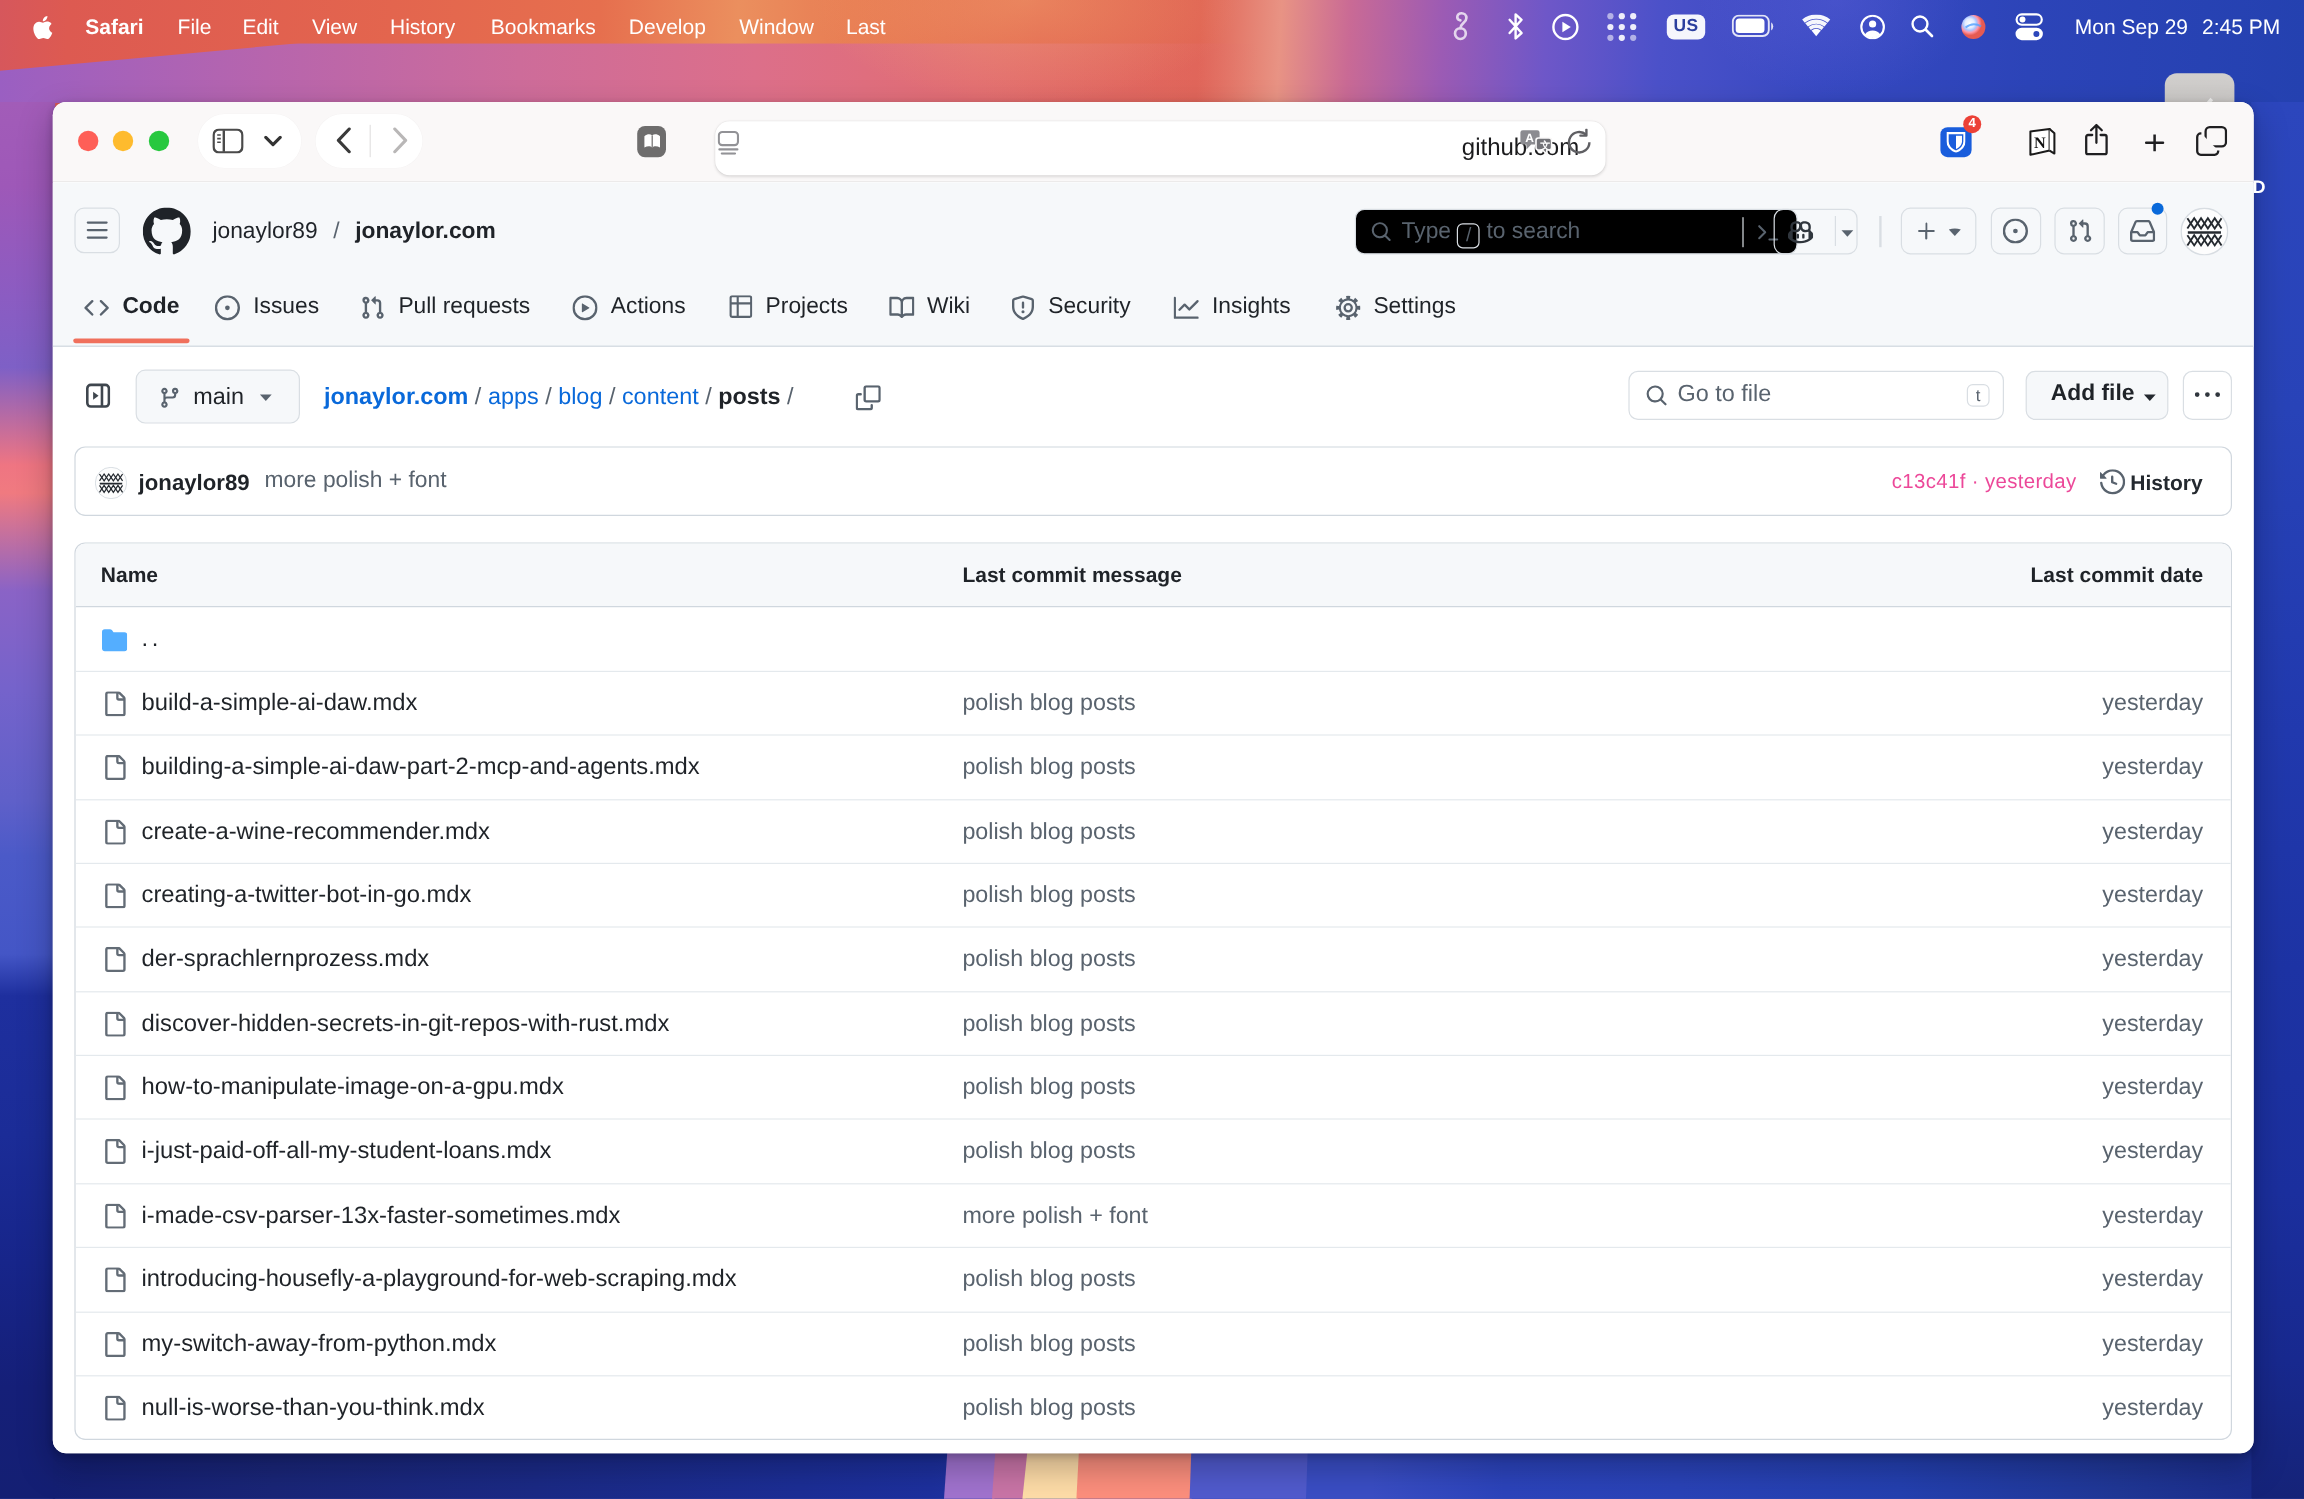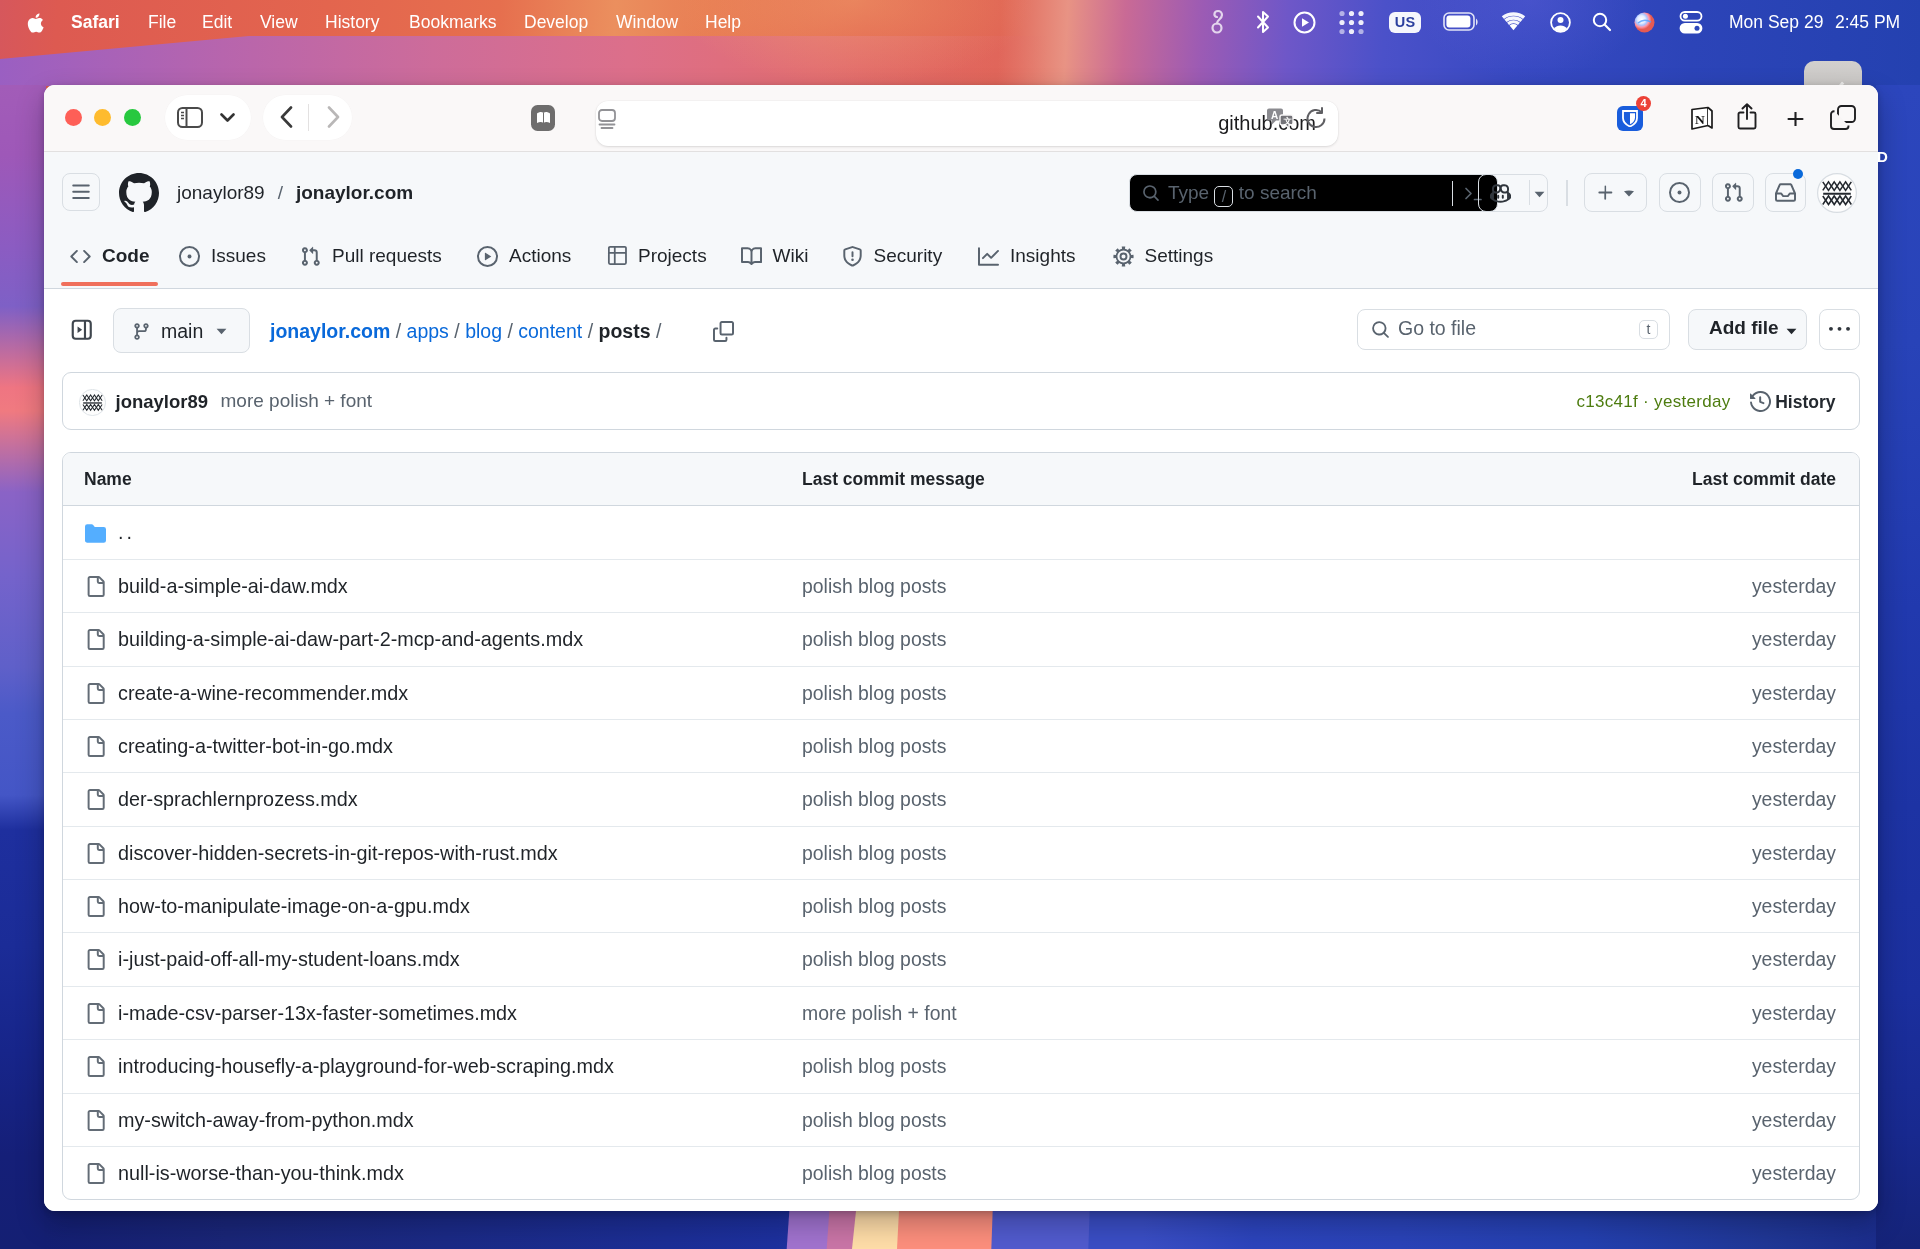--- a/index.html
+++ b/index.html
@@ -93,21 +93,21 @@
     <path fill="#fff" d="M13.9 11.6c0-2.4 2-3.6 2.1-3.7-1.1-1.7-2.9-1.9-3.5-1.9-1.5-.2-2.9.9-3.7.9-.8 0-1.9-.9-3.2-.86-1.6 0-3.1 1-4 2.4-1.7 3-.4 7.3 1.2 9.7.8 1.2 1.8 2.5 3.1 2.4 1.2 0 1.7-.8 3.2-.8s1.9.8 3.2.8c1.3 0 2.2-1.2 3-2.4.9-1.4 1.3-2.7 1.3-2.8 0 0-2.6-1-2.7-3.74zM11.5 4.4c.7-.8 1.1-1.9 1-3-1 0-2.1.65-2.8 1.4-.6.7-1.2 1.8-1 2.9 1.1.1 2.2-.5 2.8-1.3z"></path>
   </svg>
   <div class="mi" style="left:71px;font-weight:700">Safari</div>
   <div class="mi" style="left:148px">File</div>
   <div class="mi" style="left:202px">Edit</div>
   <div class="mi" style="left:260px">View</div>
   <div class="mi" style="left:325px">History</div>
   <div class="mi" style="left:409px">Bookmarks</div>
   <div class="mi" style="left:524px">Develop</div>
   <div class="mi" style="left:616px">Window</div>
-  <div class="mi" style="left:705px">Help</div>
+  <div class="mi" style="left:705px">Last</div>
 
   <svg class="sicon" style="left:1206px;top:7px;opacity:.75" width="24" height="30" viewBox="0 0 24 30">
     <g fill="none" stroke="#fff" stroke-width="2.2" stroke-linecap="round">
       <circle cx="11" cy="21" r="4.5"></circle>
       <path d="M11 16.5c0-4 5-4.5 5-8.5 0-2.5-2-4-4-4s-3.6 1.4-3.6 3.2c0 1.8 1.4 2.6 2.6 2.8"></path>
     </g>
   </svg>
   <svg class="sicon" style="left:1255px;top:9px" width="16" height="26" viewBox="0 0 16 26">
     <path fill="none" stroke="#fff" stroke-width="2" stroke-linejoin="round" stroke-linecap="round" d="M3 7.5 L13 18.5 L8 23 L8 3 L13 7.5 L3 18.5"></path>
   </svg>
@@ -424,21 +424,21 @@
           <path d="M8 9a1.5 1.5 0 1 0 0-3 1.5 1.5 0 0 0 0 3ZM1.5 9a1.5 1.5 0 1 0 0-3 1.5 1.5 0 0 0 0 3Zm13 0a1.5 1.5 0 1 0 0-3 1.5 1.5 0 0 0 0 3Z"></path>
         </svg>
     </div>
 
     <div id="commitbox">
       <svg class="abs" style="left:16.5px;top:15.5px" width="27" height="27">
           <use href="#av"></use>
         </svg>
       <div class="abs" style="left:53px;top:17.5px;font-size:18.5px;font-weight:700;color:#1f2328">jonaylor89</div>
       <div class="abs" style="left:158px;top:17px;font-size:19px;color:#59636e">more polish + font</div>
-      <div class="abs" style="right:128px;top:19px;font-size:17px;color:#4d7c0f;letter-spacing:.3px">c13c41f · yesterday</div>
+      <div class="abs" style="right:128px;top:19px;font-size:17px;color:#ec4899;letter-spacing:.3px">c13c41f · yesterday</div>
       <svg class="abs" style="right:88px;top:17.5px" width="21" height="21" viewBox="0 0 16 16" fill="#59636e">
           <path d="m.427 1.927 1.215 1.215a8.002 8.002 0 1 1-1.6 5.685.75.75 0 1 1 1.493-.154 6.5 6.5 0 1 0 1.18-4.458l1.358 1.358A.25.25 0 0 1 3.896 6H.25A.25.25 0 0 1 0 5.75V2.104a.25.25 0 0 1 .427-.177ZM7.75 4a.75.75 0 0 1 .75.75v2.992l2.028.812a.75.75 0 0 1-.557 1.392l-2.5-1A.751.751 0 0 1 7 8.25v-3.5A.75.75 0 0 1 7.75 4Z"></path>
         </svg>
       <div class="abs" style="right:23px;top:18.5px;font-size:17.5px;font-weight:700;color:#24292f">History</div>
     </div>
 
     <div id="tablebox">
       <div id="thead">
         <div class="th" style="left:21.5px">Name</div>
         <div class="th" style="left:739.5px">Last commit message</div>

